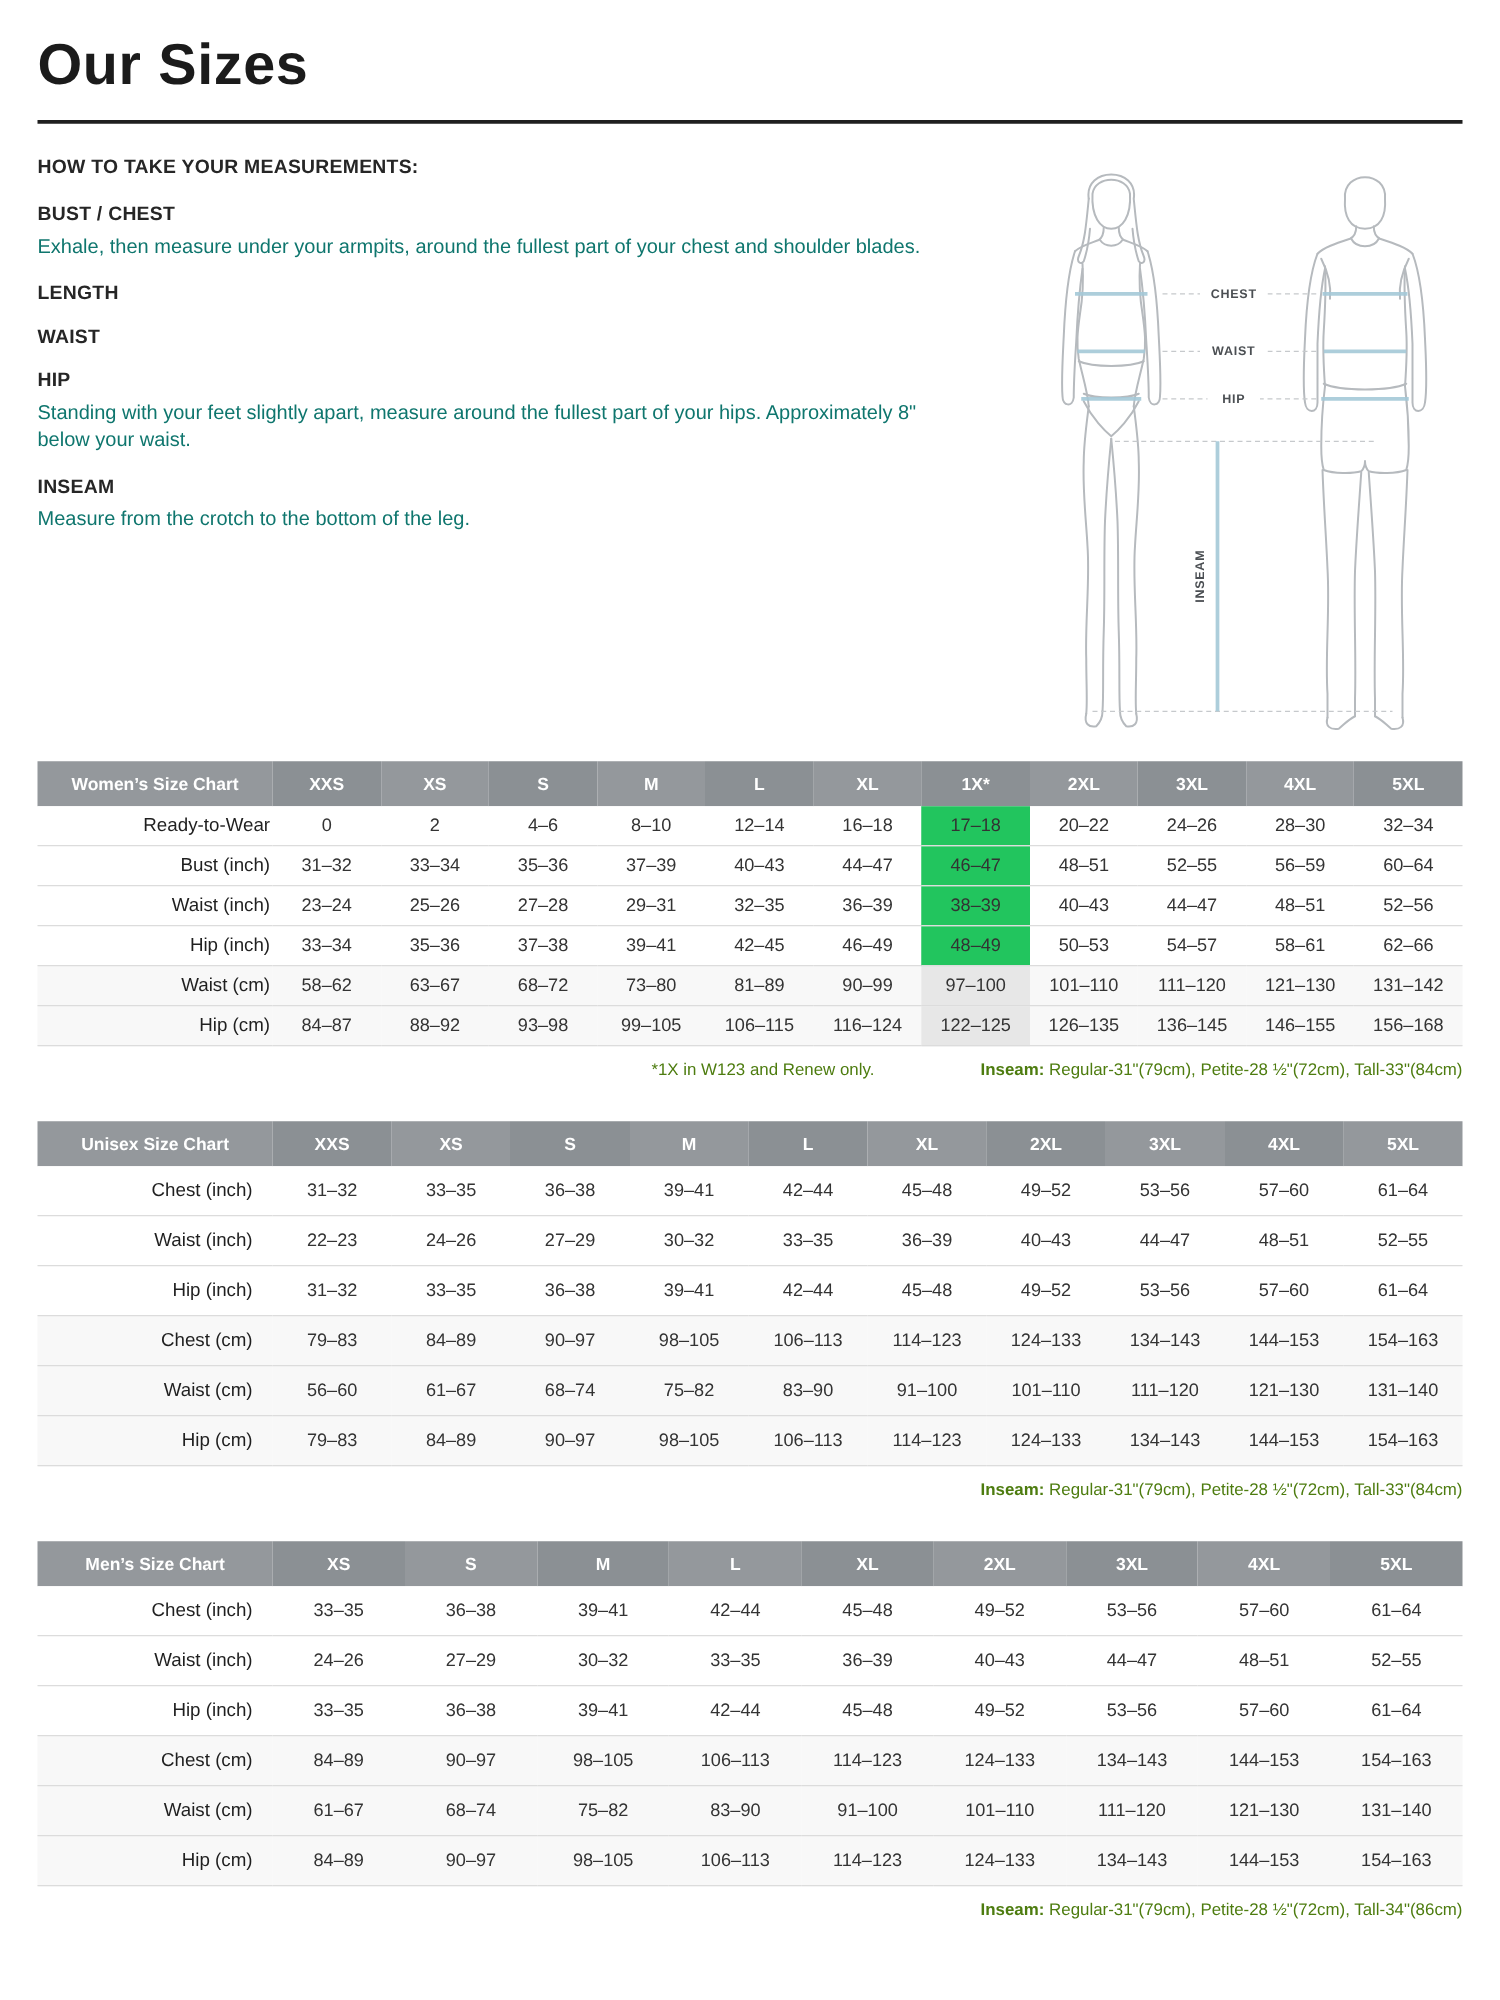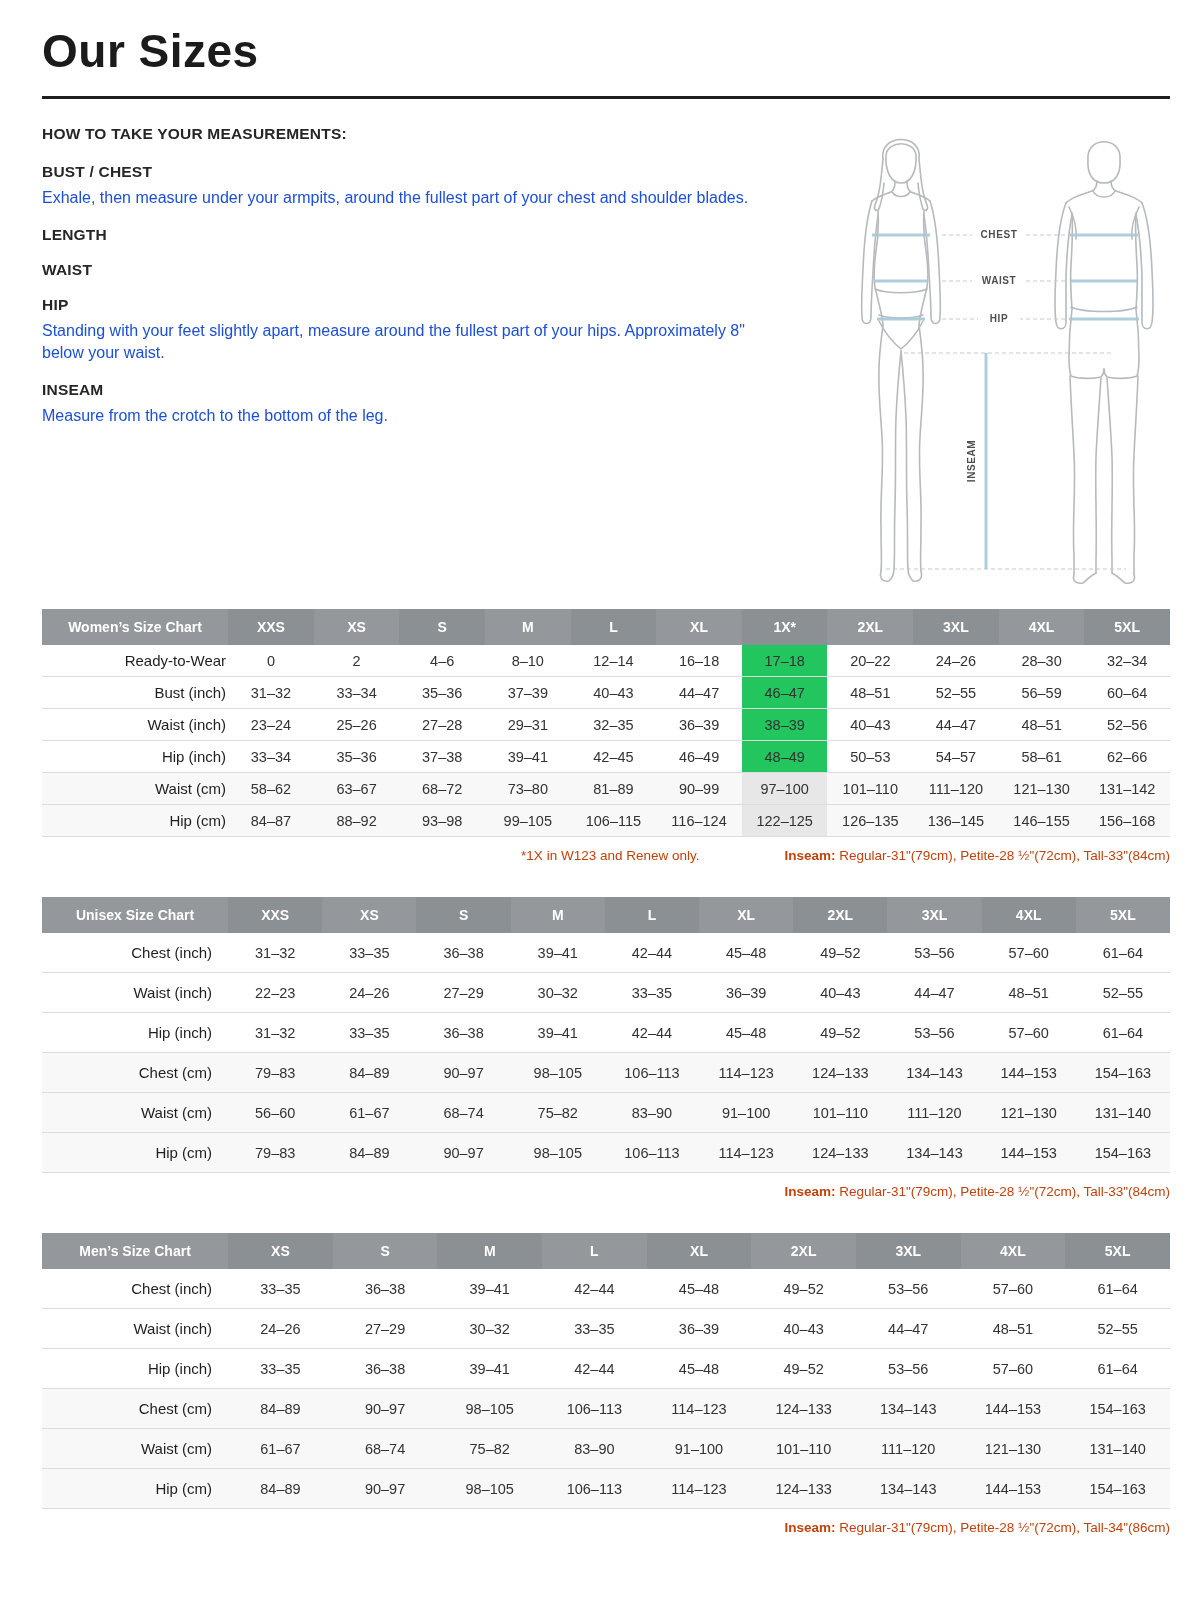--- a/index.html
+++ b/index.html
@@ -2,21 +2,21 @@
 <html><head>
 <meta charset="utf-8">
 <style>
   * { box-sizing: border-box; margin: 0; padding: 0; }
   html, body { background: #fff; }
   body {
     width: 1200px;
     font-family: "Liberation Sans", "DejaVu Sans", sans-serif;
     color: #3d3d3d;
   }
-  .page { padding: 24px 30px 34px; margin-left: 12px; }
+  .page { padding: 24px 30px 34px; }
 
   h1 {
     font-size: 46px;
     font-weight: 700;
     color: #1b1b1b;
     letter-spacing: .5px;
     margin-bottom: 18px;
   }
   .title-rule { border: none; border-top: 3px solid #1f1f1f; margin-bottom: 24px; }
 
@@ -24,21 +24,21 @@
   .instructions { width: 748px; flex: none; padding-top: 2px; }
   .instructions h2 {
     font-size: 15.5px; font-weight: 700; color: #262626;
     letter-spacing: .2px; margin-bottom: 20px;
   }
   .section { margin-bottom: 17px; }
   .section h3 {
     font-size: 15.5px; font-weight: 700; color: #262626;
     letter-spacing: .2px; margin-bottom: 6px;
   }
-  .section p { font-size: 16px; line-height: 1.38; color: #1d4ed8; }
+  .section p { font-size: 16px; line-height: 1.38; color: #0f766e; }
 
   .diagram { flex: 1; display: flex; justify-content: center; }
   .fig-label {
     font-size: 10px; font-weight: bold; fill: #4b4f53; letter-spacing: .6px;
     font-family: "Liberation Sans", "DejaVu Sans", sans-serif;
   }
 
   #tables { margin-top: 10px; }
   .table-block { margin-top: 34px; }
   .table-block.dense { margin-top: 16px; }
@@ -57,21 +57,21 @@
   .size-table td.row-label {
     font-weight: 400; color: #1f1f1f; text-align: right;
     padding-right: 16px; font-size: 15px;
   }
   .size-table tr.cm-row td { background: #f8f8f8; }
   .size-table td.hl { background: #22c55e; }
   .size-table tr.cm-row td.hl { background: #e7e7e7; }
 
   .footnotes {
     display: flex; justify-content: flex-end; gap: 85px;
-    font-size: 13.5px; color: #c2410c; margin-top: 11px;
+    font-size: 13.5px; color: #4d7c0f; margin-top: 11px;
   }
   .footnotes b { font-weight: 700; }
 </style>
 </head>
 <body>
 
 <div class="page">
 
   <h1>Our Sizes</h1>
   <hr class="title-rule">

